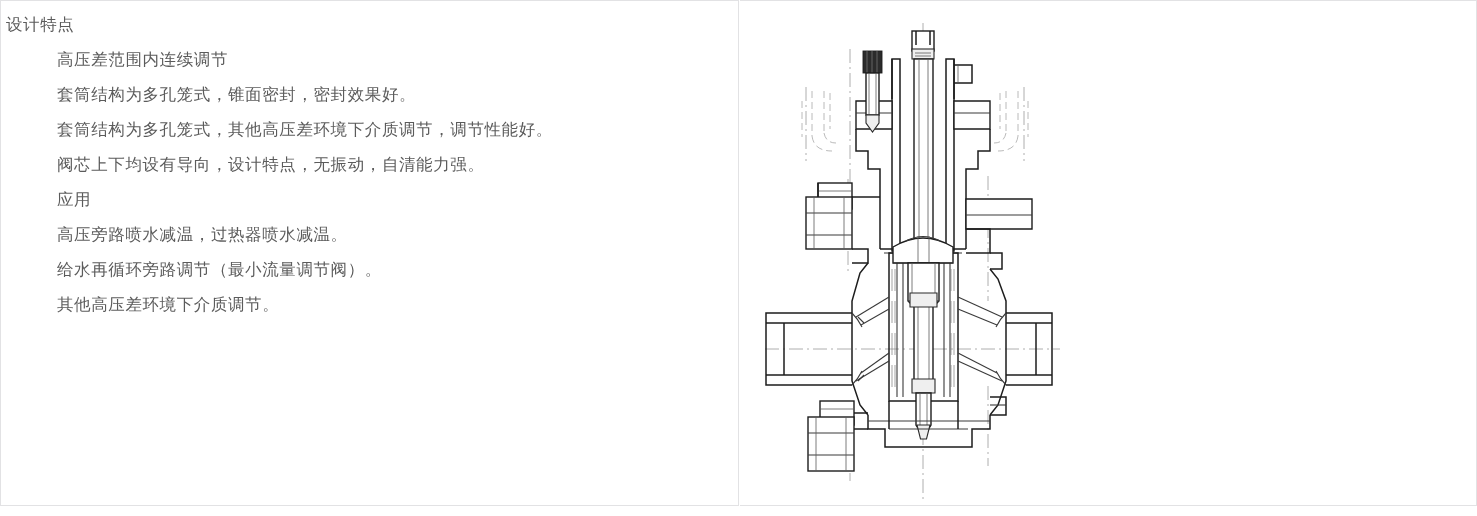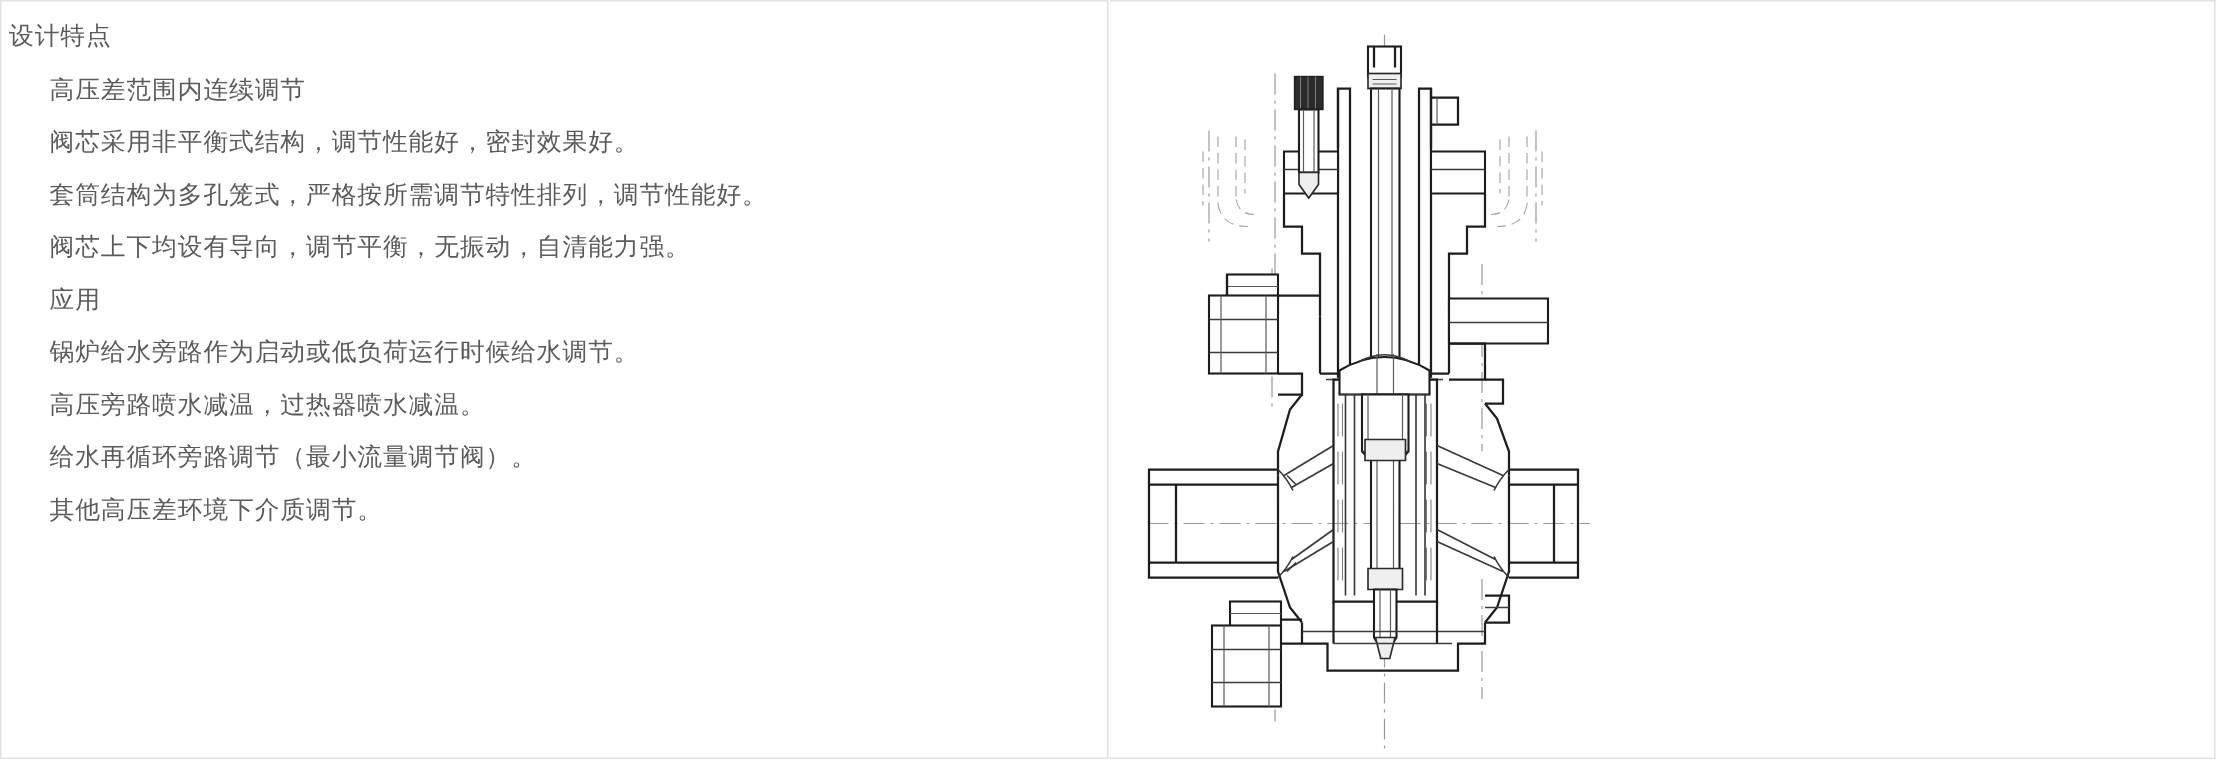--- a/index.html
+++ b/index.html
@@ -46,22 +46,21 @@
     color: #5b5b5b;
     font-size: 16.5px;
     line-height: 35px;
     letter-spacing: 0.6px;
     white-space: nowrap;
   }
   .line.heading {
     padding-left: 5px;
   }
   .line.indent {
-    padding-left: 32px;
-    font-family: Liberation Serif, serif;
+    padding-left: 56px;
   }
 
   
   .figure-panel {
     position: absolute;
     left: 740px;
     top: 0px;
     width: 737px;
     height: 506px;
     box-sizing: border-box;
@@ -101,30 +100,29 @@
 <div id="page">
 
   <div class="text-panel">
     <div class="text-body">
 
       <div class="line heading">设计特点</div>
 
       <div class="line indent">高压差范围内连续调节</div>
 
 
-      <div class="line indent">阀芯采用非平衡式结构，调节性能好，密封效果好。</div>
-
-      <div class="line indent">套筒结构为多孔笼式，严格按所需调节特性排列，调节性能好。</div>
-
-      <div class="line indent">阀芯上下均设有导向，调节平衡，无振动，自清能力强。</div>
+      <div class="line indent">套筒结构为多孔笼式，锥面密封，密封效果好。</div>
+
+      <div class="line indent">套筒结构为多孔笼式，其他高压差环境下介质调节，调节性能好。</div>
+
+      <div class="line indent">阀芯上下均设有导向，设计特点，无振动，自清能力强。</div>
 
 
       <div class="line indent">应用</div>
 
-      <div class="line indent">锅炉给水旁路作为启动或低负荷运行时候给水调节。</div>
 
       <div class="line indent">高压旁路喷水减温，过热器喷水减温。</div>
 
       <div class="line indent">给水再循环旁路调节（最小流量调节阀）。</div>
 
       <div class="line indent">其他高压差环境下介质调节。</div>
 
     </div>
   </div>
 

